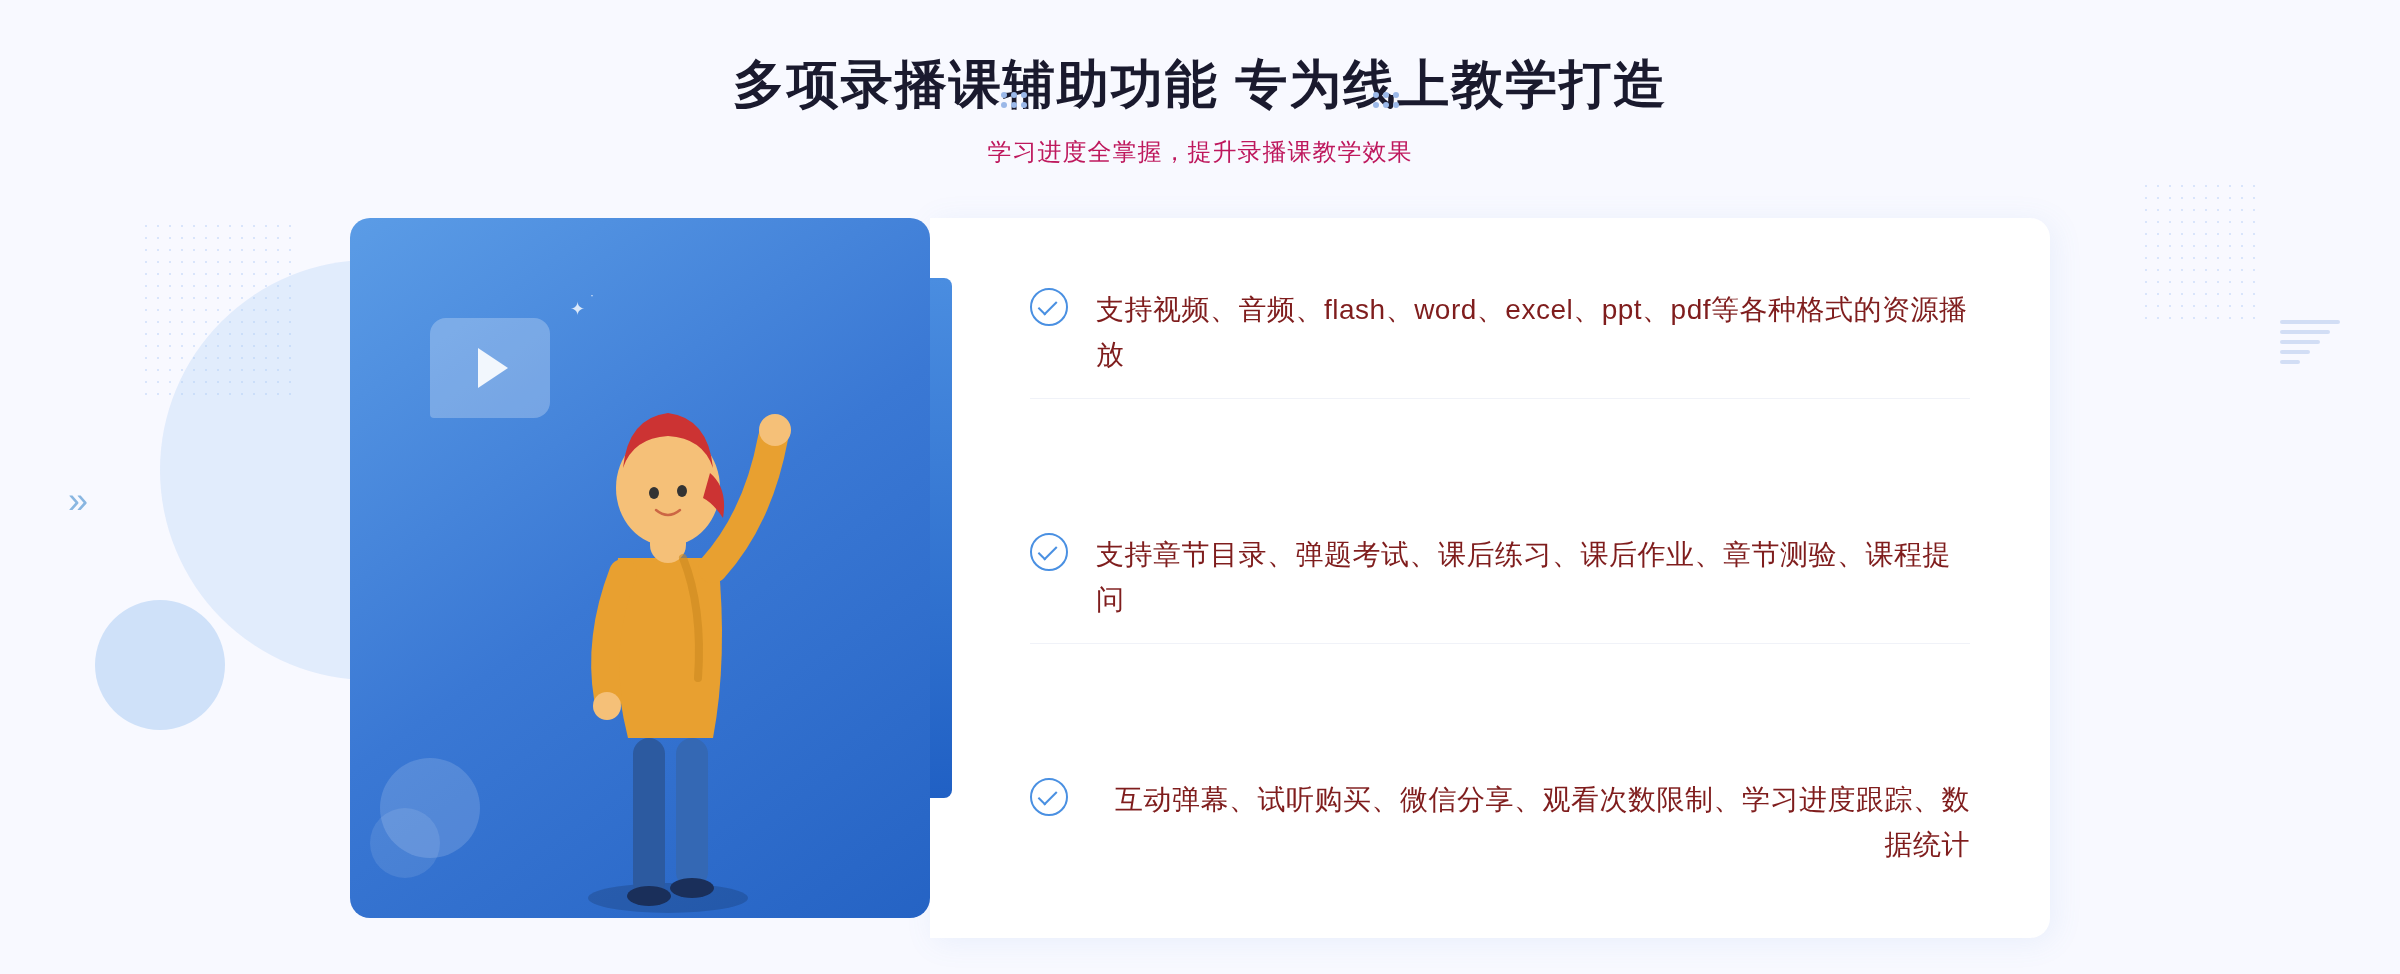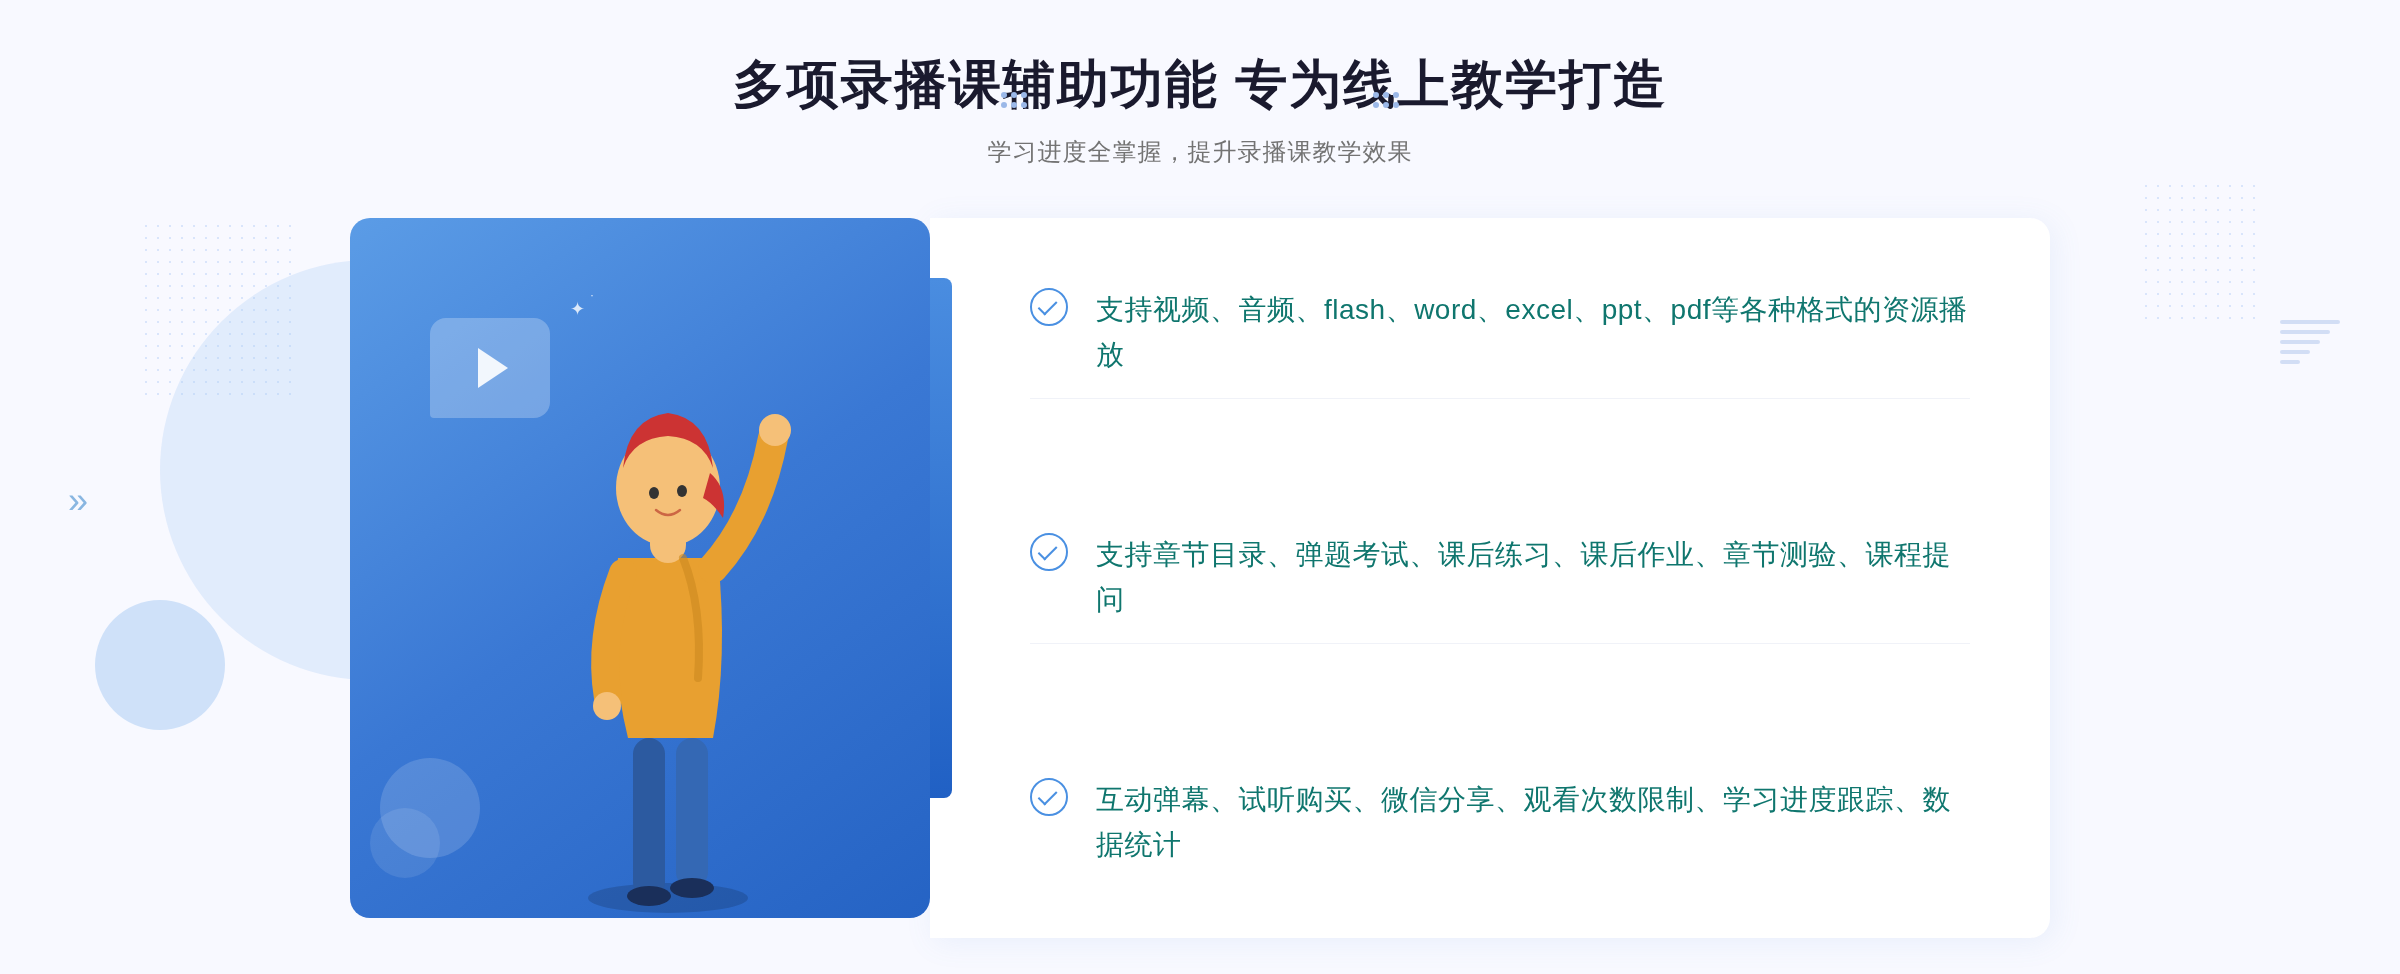--- a/index.html
+++ b/index.html
@@ -117,21 +117,21 @@
       font-size: 52px;
       font-weight: 700;
       color: #1a1a2e;
       letter-spacing: 2px;
       margin-bottom: 16px;
       text-align: right;
     }
 
     .sub-title {
       font-size: 24px;
-      color: #737373;
+      color: #be185d;
       font-weight: 400;
       letter-spacing: 1px;
     }
 
     
     .content-area {
       margin-top: 50px;
       width: 1700px;
       height: 720px;
       display: flex;
@@ -267,20 +267,21 @@
     .feature-item {
       display: flex;
       align-items: flex-start;
       gap: 28px;
       padding: 20px 0;
       border-bottom: 1px solid #f0f2f8;
     }
 
     .feature-item:last-child {
       border-bottom: none;
+      text-align: right;
     }
 
     .check-circle {
       width: 38px;
       height: 38px;
       border-radius: 50%;
       border: 2.5px solid #4a90e2;
       display: flex;
       align-items: center;
       justify-content: center;
@@ -290,21 +291,21 @@
     .check-mark {
       width: 18px;
       height: 10px;
       border-left: 2.5px solid #4a90e2;
       border-bottom: 2.5px solid #4a90e2;
       transform: rotate(-45deg) translateY(-2px);
     }
 
     .feature-text {
       font-size: 28px;
-      color: #0f766e;
+      color: #7f1d1d;
       line-height: 1.6;
       font-weight: 400;
       letter-spacing: 0.5px;
     }
 
     
     .stripes-deco {
       position: absolute;
       right: 60px;
       top: 320px;

